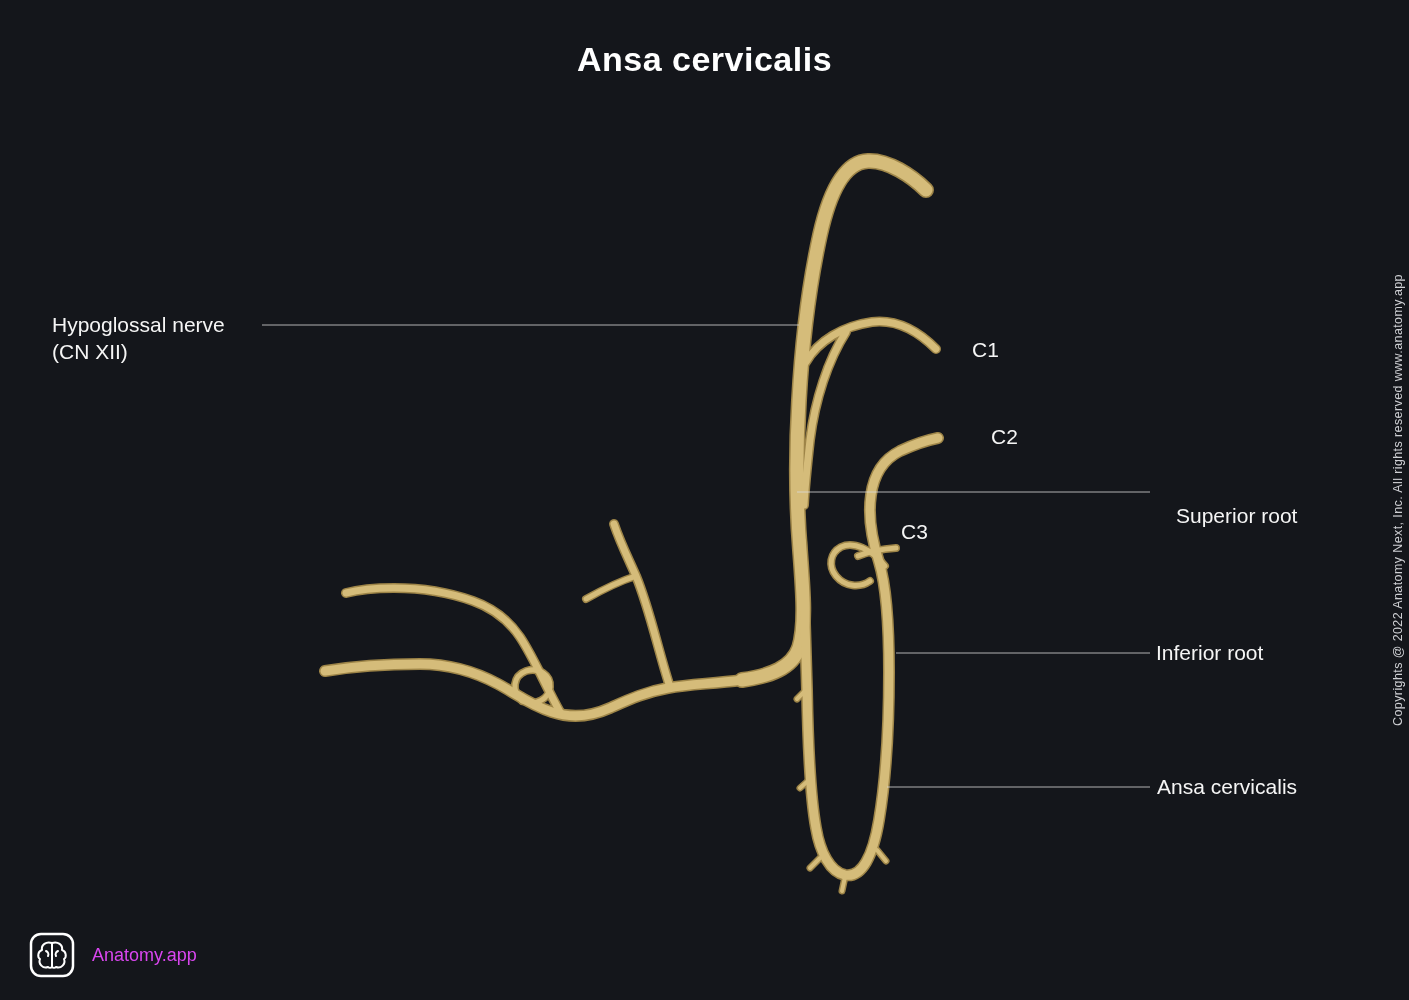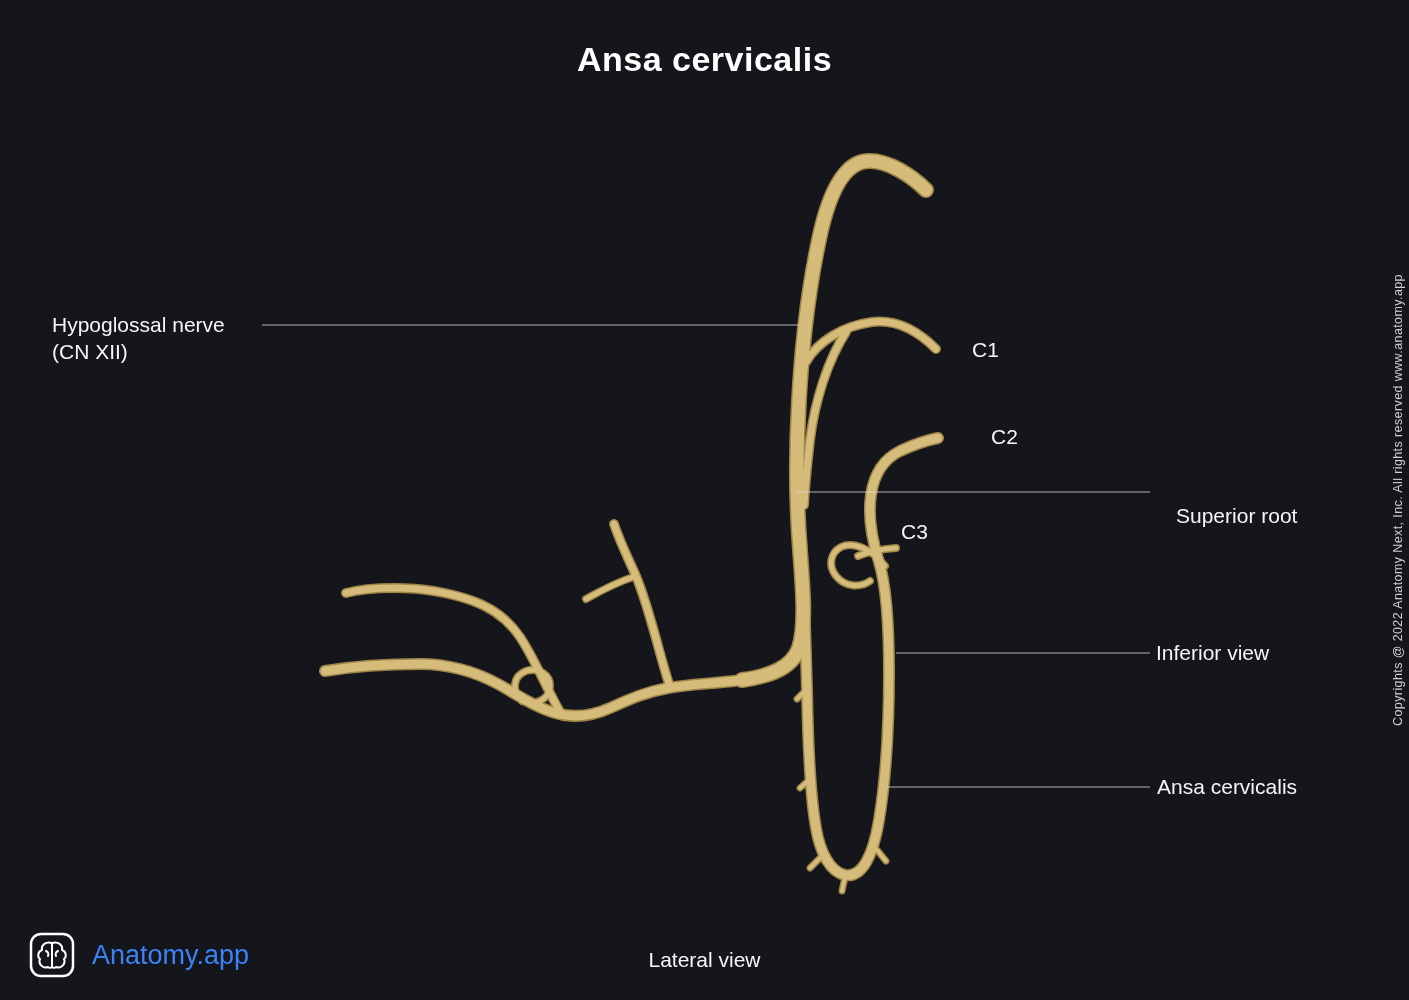--- a/index.html
+++ b/index.html
@@ -39,21 +39,21 @@
   .lbl-inferior{left:1156px;top:653px;}
   .lbl-ansa{left:1157px;top:787px;}
   .caption{
     position:absolute;left:0;right:0;top:948px;
     text-align:center;font-size:21px;font-weight:500;color:var(--text);
   }
   .brand{
     position:absolute;left:28px;top:931px;
     display:flex;align-items:center;gap:16px;
   }
-  .brand-text{font-size:27px;font-weight:500;color:#3b82f6;}
+  .brand-text{font-size:18px;font-weight:500;color:#d946ef;}
   .copyright{
     position:absolute;right:4px;top:50%;
     writing-mode:vertical-rl;
     transform:translateY(-50%) rotate(180deg);
     font-size:12.5px;color:#cfd0d4;letter-spacing:.4px;
     white-space:nowrap;
   }
 </style>
 </head>
 <body>
@@ -129,24 +129,23 @@
   <div class="title">Ansa cervicalis</div>
 
   <div class="lbl lbl-hypoglossal">
     <div>Hypoglossal nerve</div>
     <div>(CN XII)</div>
   </div>
   <div class="lbl lbl-c1">C1</div>
   <div class="lbl lbl-c2">C2</div>
   <div class="lbl lbl-c3">C3</div>
   <div class="lbl lbl-superior">Superior root</div>
-  <div class="lbl lbl-inferior">Inferior view</div>
+  <div class="lbl lbl-inferior">Inferior root</div>
   <div class="lbl lbl-ansa">Ansa cervicalis</div>
 
-  <div class="caption">Lateral view</div>
 
   <div class="brand">
     <svg width="48" height="48" viewBox="0 0 48 48">
       <rect x="3" y="3" width="42" height="42" rx="10" fill="none" stroke="#ffffff" stroke-width="2.5"></rect>
       <g fill="none" stroke="#ffffff" stroke-width="2" stroke-linecap="round" stroke-linejoin="round">
         <path d="M24 12 L24 36"></path>
         <path d="M24 12 C18 10 13 14 14 19 C10 20 9 26 12 28 C10 33 15 38 20 36 C21 37 23 37 24 36"></path>
         <path d="M24 12 C30 10 35 14 34 19 C38 20 39 26 36 28 C38 33 33 38 28 36 C27 37 25 37 24 36"></path>
         <path d="M18 20 C20 21 21 23 20 25"></path>
         <path d="M30 20 C28 21 27 23 28 25"></path>

